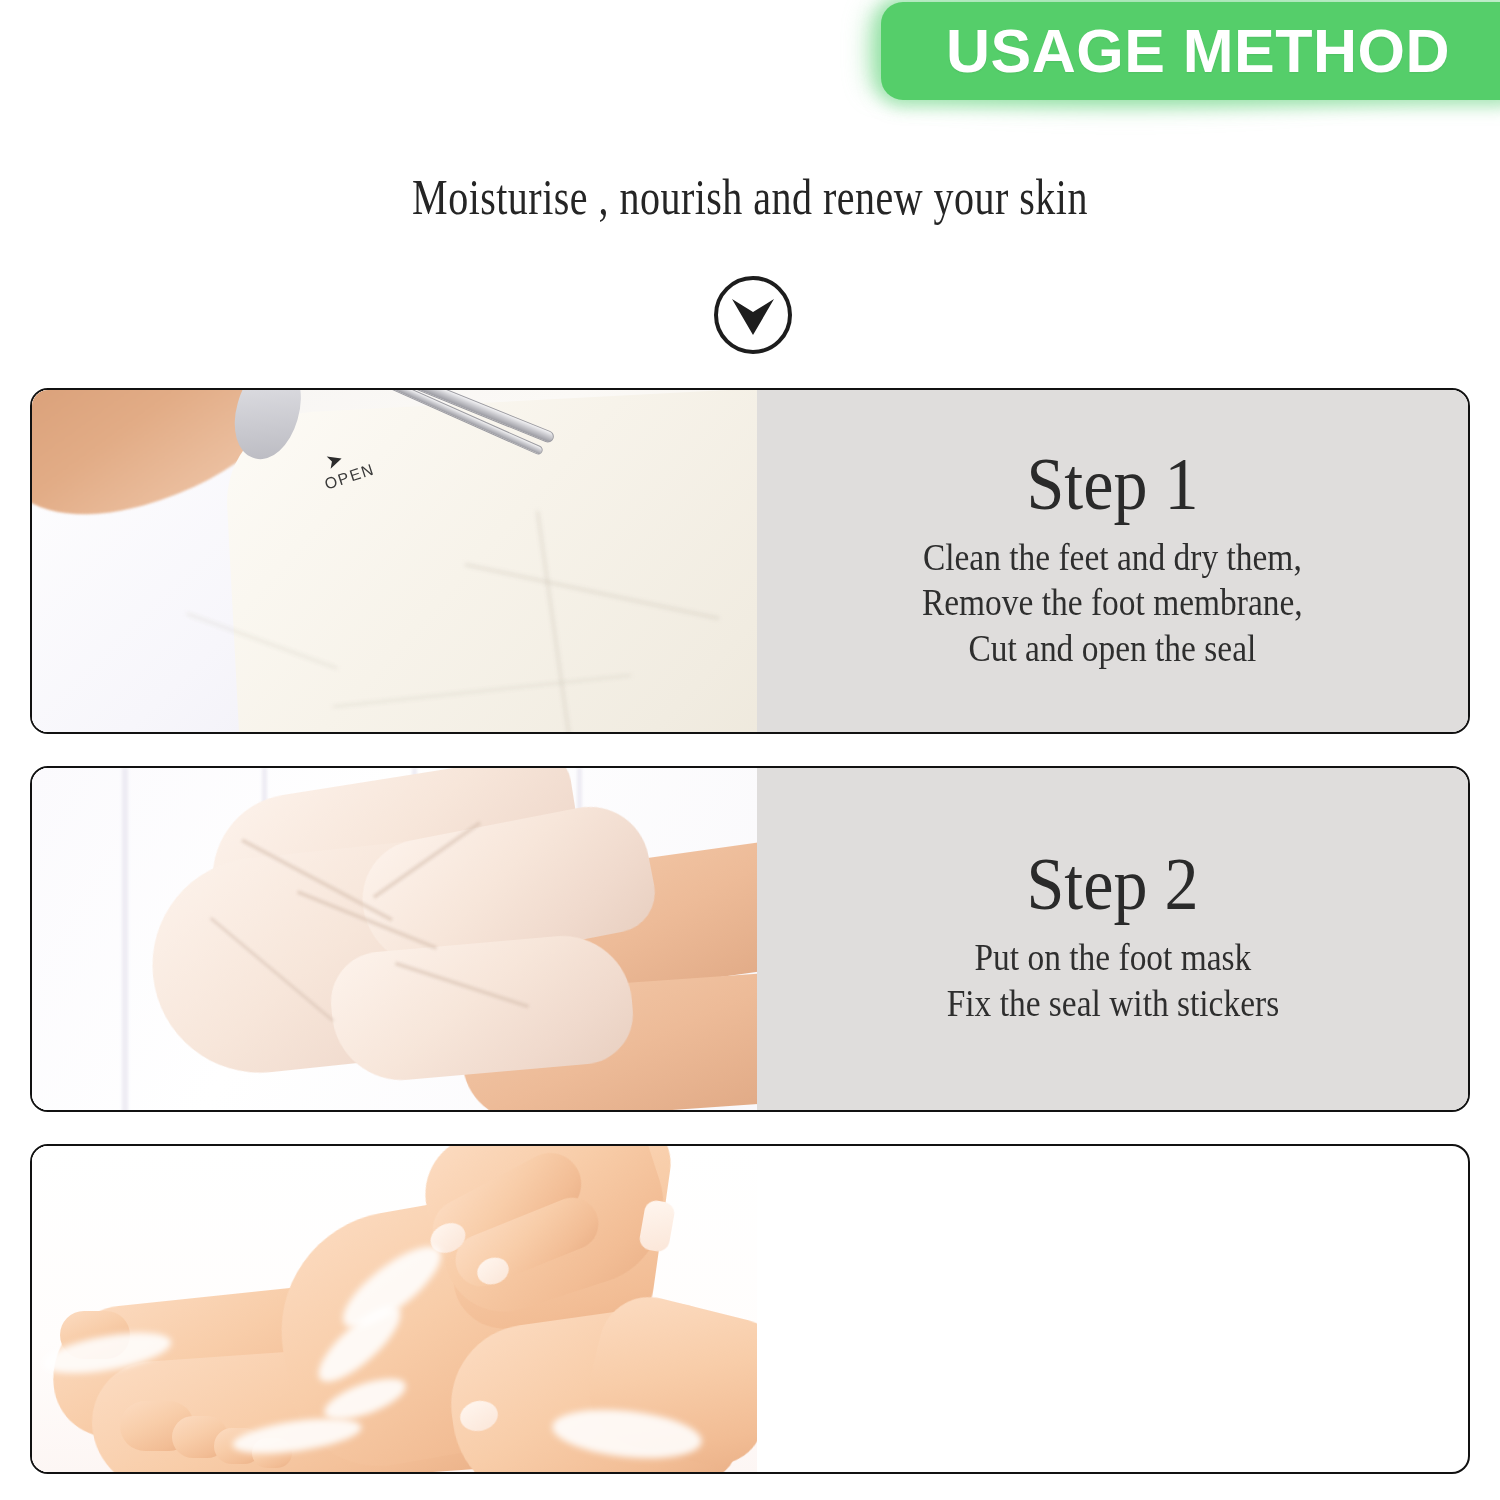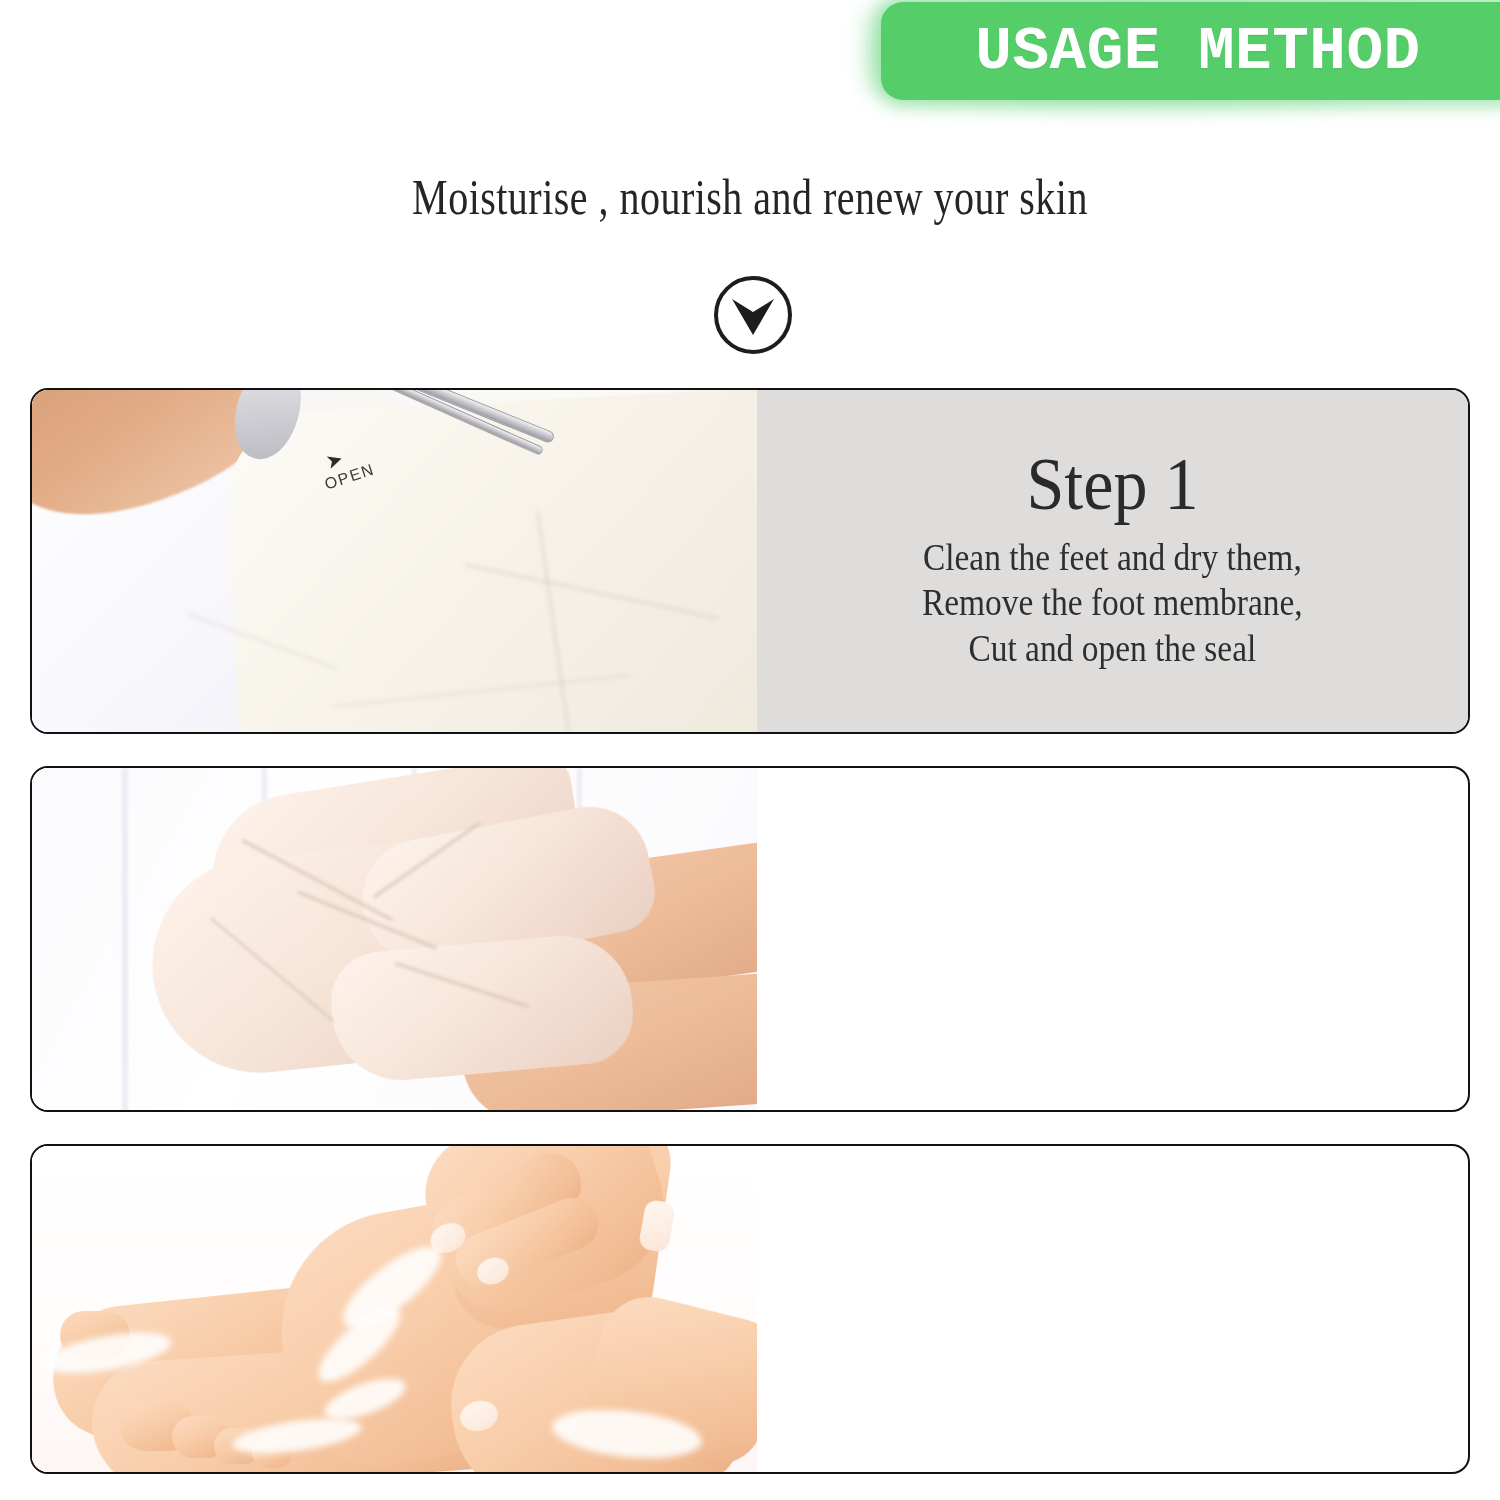--- a/index.html
+++ b/index.html
@@ -34,21 +34,21 @@
     width: 640px;
     height: 98px;
     background: #55ce6a;
     border-radius: 22px;
     box-shadow: 0 0 16px 7px rgba(100,212,125,0.55);
     display: flex;
     align-items: center;
     justify-content: center;
   }
   .banner-text {
-    font-family: Liberation Mono, monospace;
+    font-family: Liberation Sans, sans-serif;
     font-weight: bold;
     font-size: 61px;
     letter-spacing: 0.5px;
     color: #ffffff;
     white-space: nowrap;
     padding-right: 6px;
     text-shadow: 0 1px 2px rgba(0,0,0,0.07);
   }
 
   
@@ -315,20 +315,27 @@
       <div class="p2-boot" style="left:120px; top:80px; width:400px; height:215px; border-radius:130px 50px 70px 130px; transform:rotate(-6deg);"></div>
       <div class="p2-boot" style="left:330px; top:55px; width:290px; height:130px; border-radius:60px 60px 40px 70px; transform:rotate(-11deg);"></div>
       <div class="p2-boot" style="left:300px; top:175px; width:300px; height:130px; border-radius:50px 70px 50px 70px; transform:rotate(-5deg);"></div>
 
       <div class="p2-wrinkle" style="left:200px; top:110px; width:170px; height:4px; transform:rotate(28deg);"></div>
       <div class="p2-wrinkle" style="left:260px; top:150px; width:150px; height:4px; transform:rotate(22deg);"></div>
       <div class="p2-wrinkle" style="left:330px; top:90px; width:130px; height:4px; transform:rotate(-35deg);"></div>
       <div class="p2-wrinkle" style="left:360px; top:215px; width:140px; height:4px; transform:rotate(18deg);"></div>
       <div class="p2-wrinkle" style="left:160px; top:200px; width:160px; height:3px; transform:rotate(40deg);"></div>
     </div>
+    <div class="textpane">
+      <div class="step-title">Step 2</div>
+      <div class="step-lines">
+        <div>Put on the foot mask</div>
+        <div>Fix the seal with stickers</div>
+      </div>
+    </div>
   </div>
 
   <div class="card" id="card-3">
     <div class="photo">
       <div class="p3-bg"></div>
 
       <div class="p3-skin" style="left:20px; top:150px; width:330px; height:130px; border-radius:90px 50px 40px 70px; transform:rotate(-6deg);"></div>
 
       <div class="p3-skin" style="left:60px; top:205px; width:420px; height:130px; border-radius:70px 40px 30px 80px; transform:rotate(-4deg);"></div>
 

